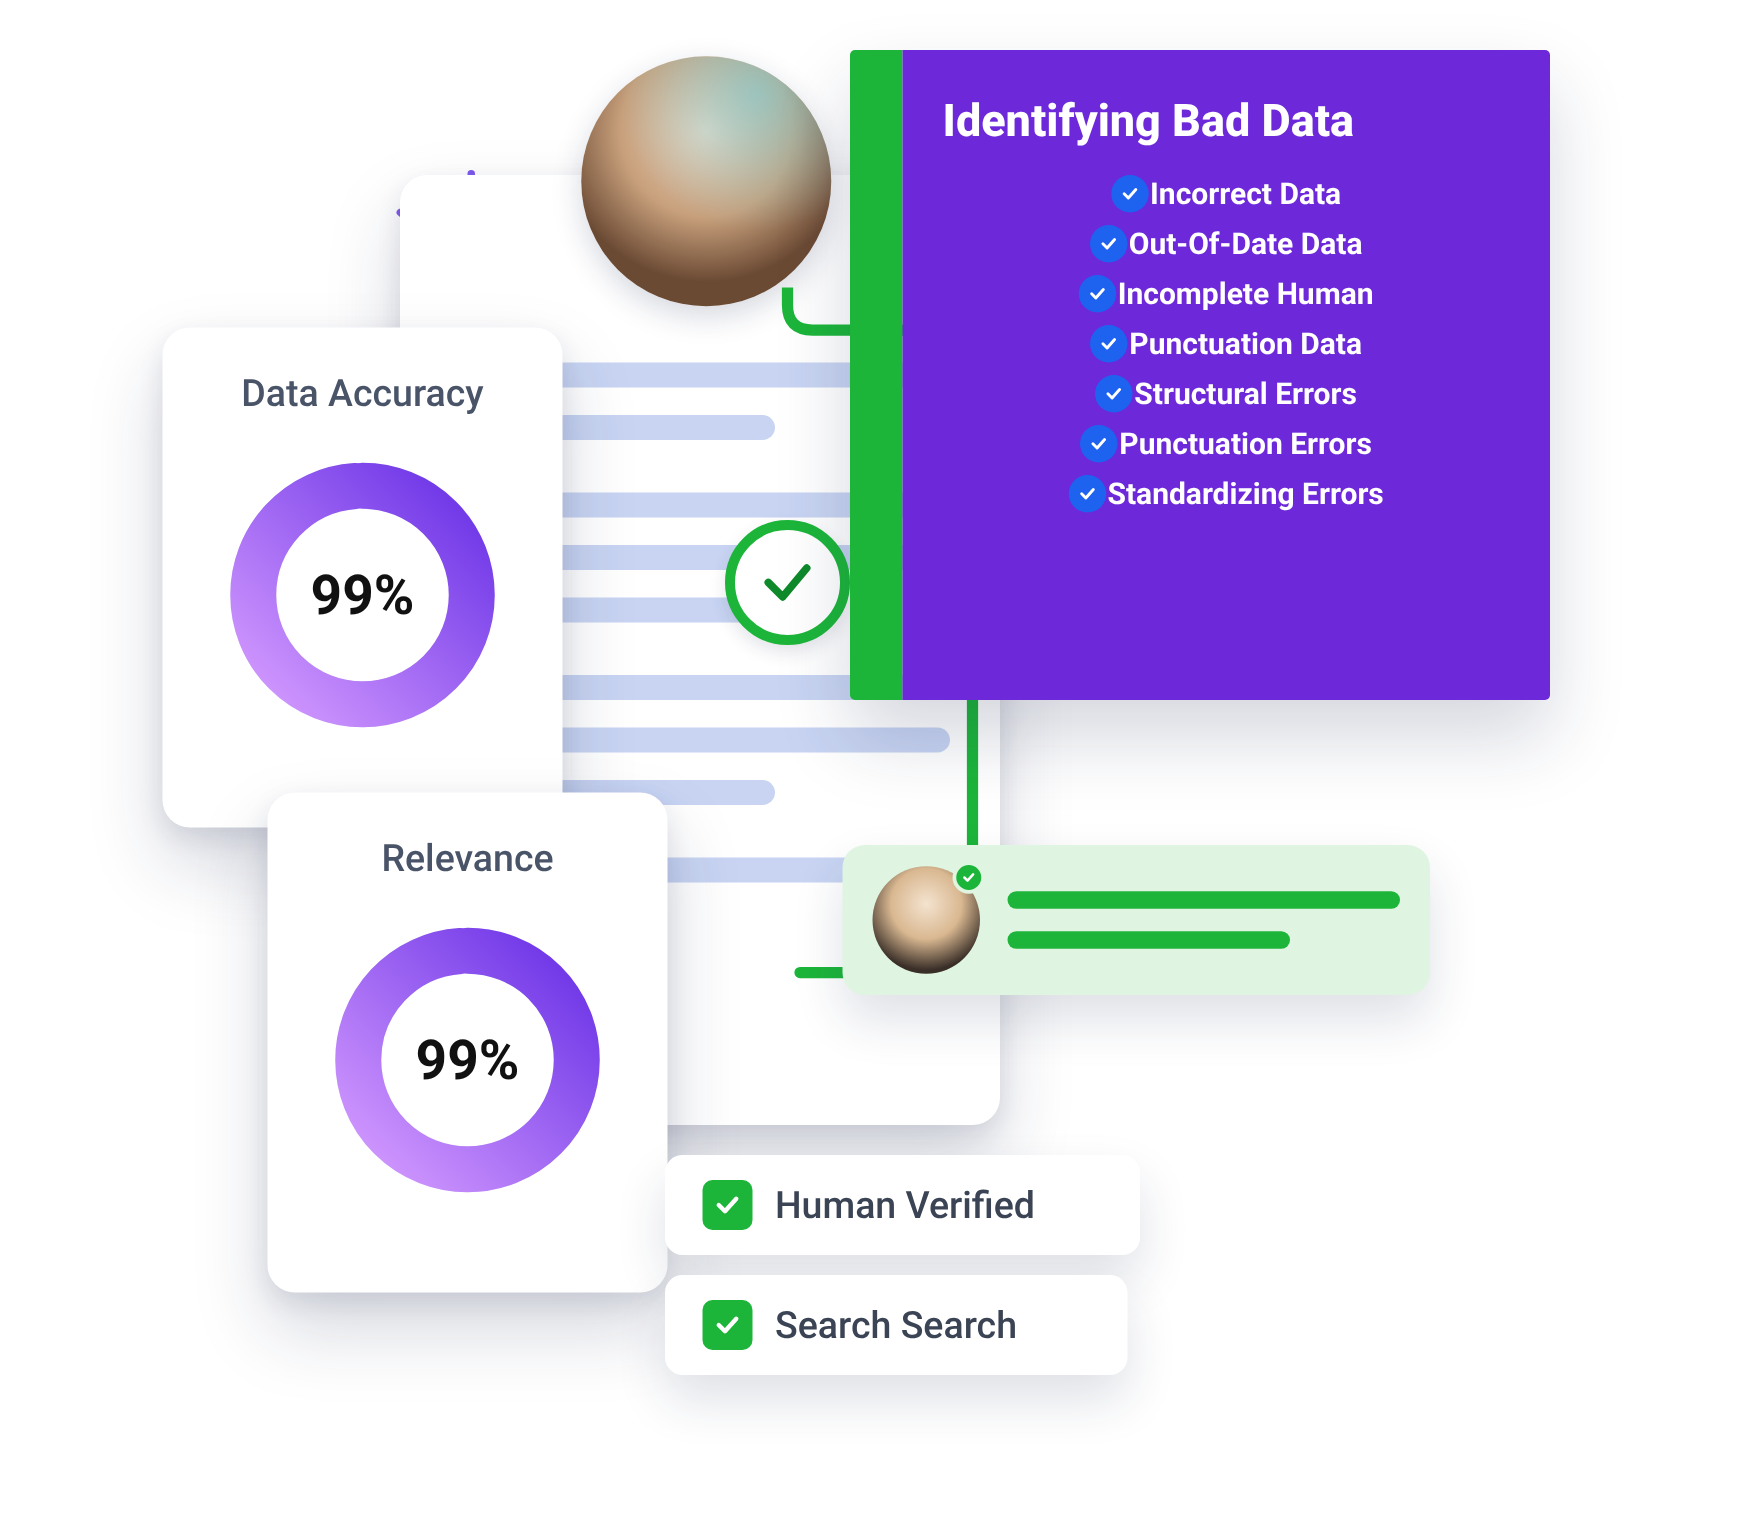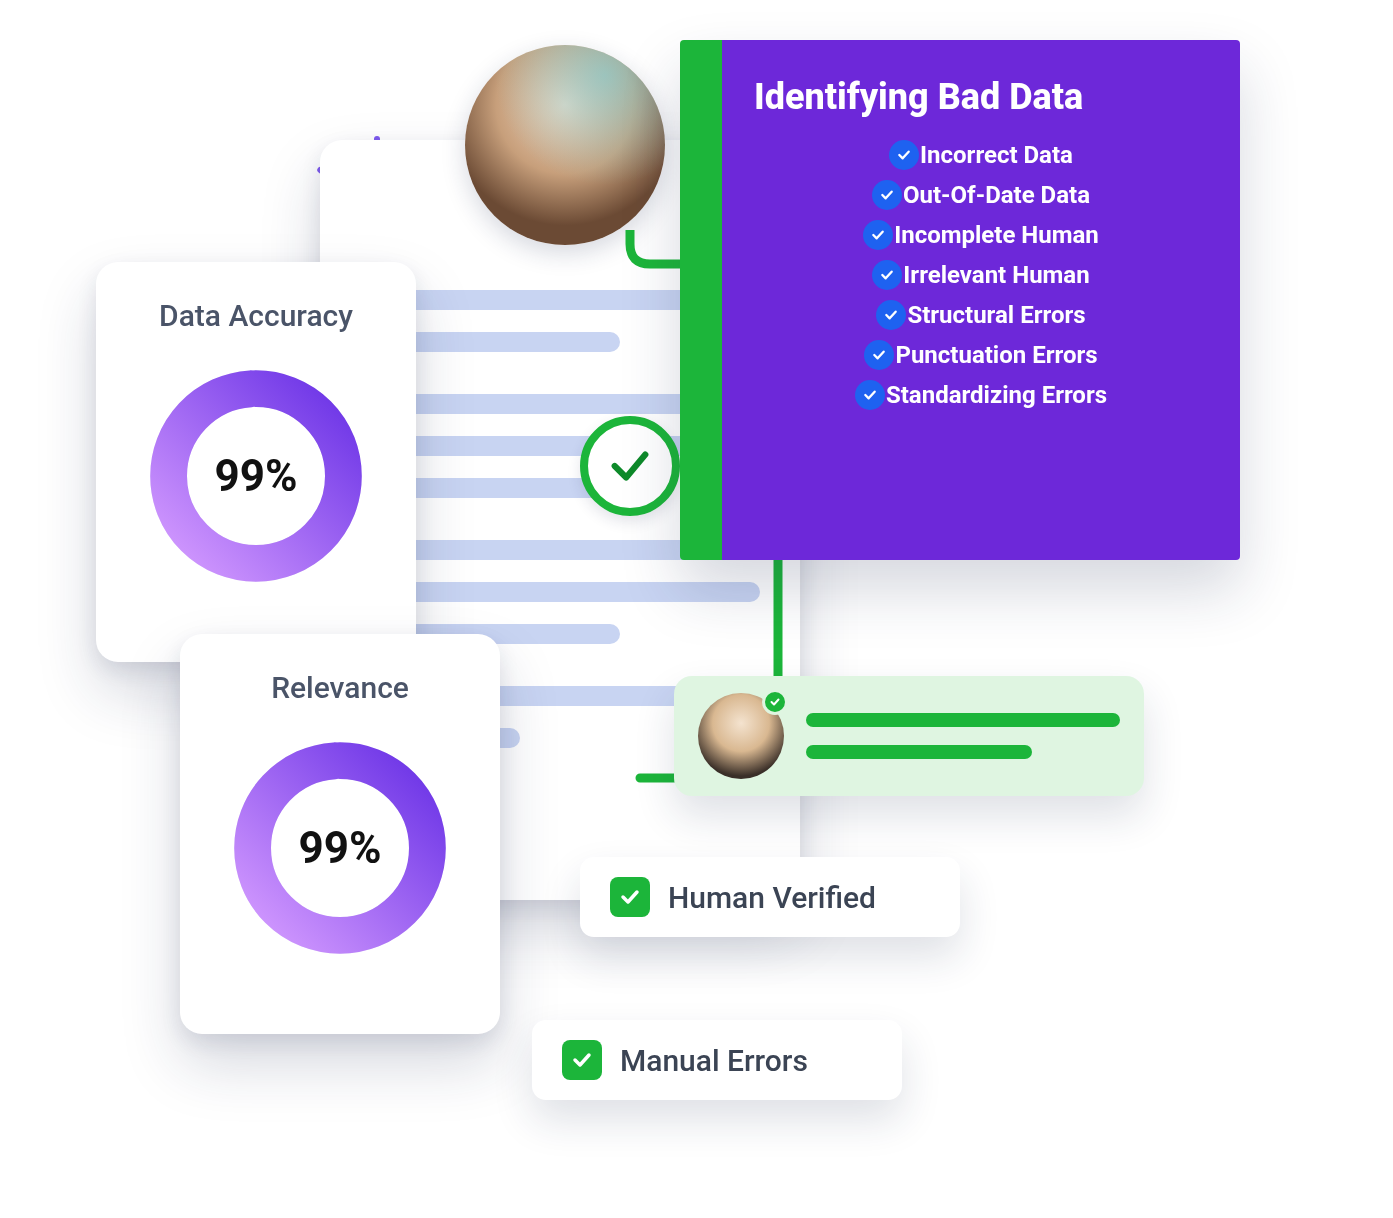--- a/index.html
+++ b/index.html
@@ -113,20 +113,21 @@
   
   .stat-card {
     position: absolute;
     background: #fff;
     border-radius: 22px;
     box-shadow: 0 30px 60px rgba(30, 40, 80, 0.18), 0 8px 20px rgba(30,40,80,0.10);
     display: flex;
     flex-direction: column;
     align-items: center;
     padding: 36px 30px 44px 30px;
+    margin-left: 34px;
   }
   .stat-card.accuracy { left: 36px; top: 242px; width: 320px; height: 400px; }
   .stat-card.relevance { left: 120px; top: 614px; width: 320px; height: 400px; }
   .stat-title {
     font-size: 30px;
     font-weight: 500;
     color: #4a5468;
     margin-bottom: 28px;
   }
   .donut-wrap { position: relative; width: 230px; height: 230px; }
@@ -230,21 +231,21 @@
   .pill {
     position: absolute;
     background: #fff;
     border-radius: 14px;
     box-shadow: 0 20px 40px rgba(30,40,80,0.14);
     display: flex;
     align-items: center;
     padding: 20px 30px;
     gap: 18px;
   }
-  .pill.human { left: 472px; top: 837px; width: 380px; margin-left: 48px; }
+  .pill.human { left: 472px; top: 904px; width: 380px; }
   .pill.manual { left: 472px; top: 1000px; width: 370px; }
   .pill .chk {
     width: 40px; height: 40px;
     border-radius: 8px;
     background: #1cb53a;
     display: inline-flex;
     align-items: center;
     justify-content: center;
     flex-shrink:0;
   }
@@ -356,21 +357,21 @@
               </svg>
           </span>
           <span>Incomplete Human</span>
         </li>
         <li>
           <span class="bullet">
             <svg viewBox="0 0 24 24">
                 <path d="M5 12 L10 17 L19 7" fill="none" stroke="#fff" stroke-width="3.5" stroke-linecap="round" stroke-linejoin="round"></path>
               </svg>
           </span>
-          <span>Irrelevant Human</span>
+          <span>Punctuation Data</span>
         </li>
         <li>
           <span class="bullet">
             <svg viewBox="0 0 24 24">
                 <path d="M5 12 L10 17 L19 7" fill="none" stroke="#fff" stroke-width="3.5" stroke-linecap="round" stroke-linejoin="round"></path>
               </svg>
           </span>
           <span>Structural Errors</span>
         </li>
         <li>
@@ -415,16 +416,16 @@
     </span>
     <span class="label">Human Verified</span>
   </div>
 
   <div class="pill manual">
     <span class="chk">
       <svg viewBox="0 0 24 24">
           <path d="M5 12 L10 17 L19 7" fill="none" stroke="#fff" stroke-width="3.5" stroke-linecap="round" stroke-linejoin="round"></path>
         </svg>
     </span>
-    <span class="label">Manual Errors</span>
+    <span class="label">Search Search</span>
   </div>
 
 </div>
 
 </body></html>

